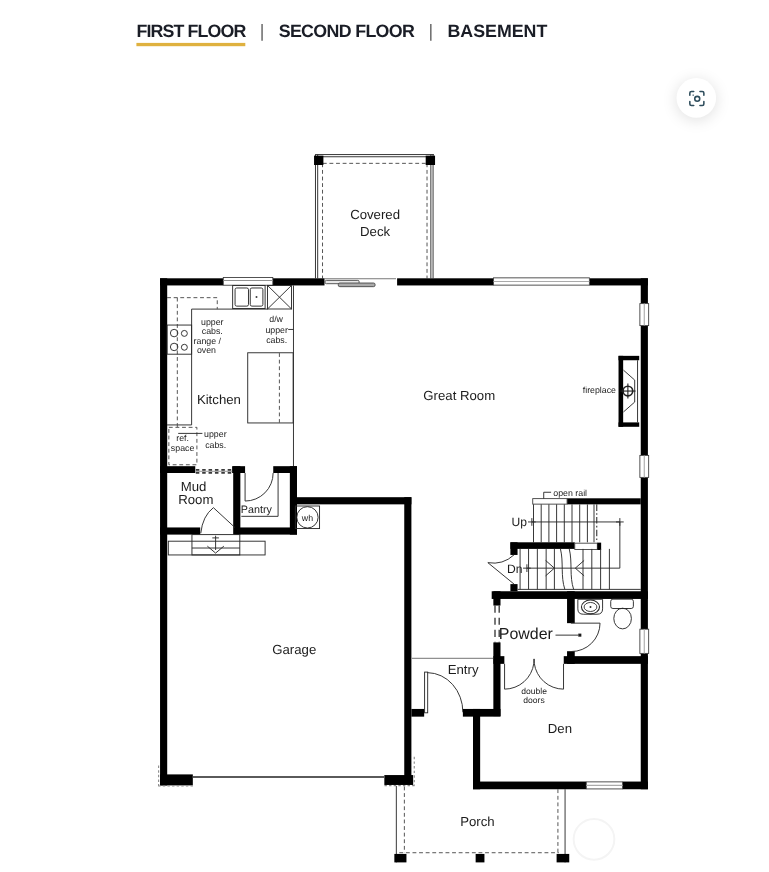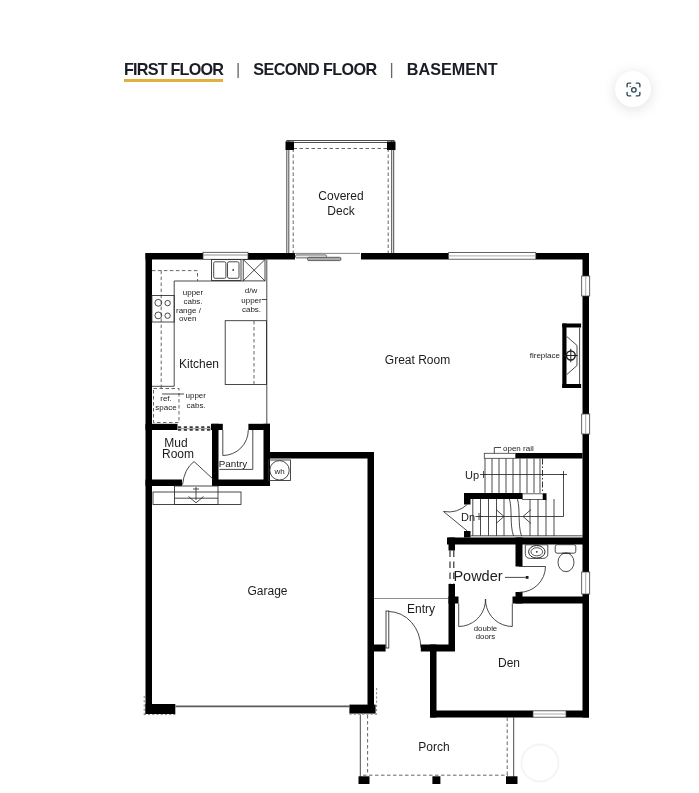--- a/index.html
+++ b/index.html
@@ -2,21 +2,21 @@
 <html><head>
 <meta charset="utf-8">
 <style>
   html,body{margin:0;padding:0;background:#ffffff;}
   body{width:699px;height:793px;position:relative;font-family:"Liberation Sans",sans-serif;overflow:hidden;}
   .tabs{position:absolute;left:124px;top:20px;white-space:nowrap;font-weight:700;font-size:16.2px;line-height:1.117;color:#1a1d26;}
   .tabs .t1{letter-spacing:-0.8px;}
   .tabs .t2{letter-spacing:-0.6px;}
   .tabs .t3{letter-spacing:0px;}
   .tabs span.sep{color:#666;font-weight:400;padding:0 13px;}
-  .tabs .active{display:inline-block;border-bottom:3.5px solid #dfb13f;padding-bottom:0.5px;margin-top:40px;}
+  .tabs .active{display:inline-block;border-bottom:3.5px solid #dfb13f;padding-bottom:0.5px;}
   .zoombtn{position:absolute;left:615px;top:71px;width:36px;height:36px;border-radius:50%;background:#fff;box-shadow:0 2px 14px rgba(0,0,0,0.13);display:flex;align-items:center;justify-content:center;}
   #plan{position:absolute;left:0;top:0;}
   svg text{font-family:"Liberation Sans",sans-serif;fill:#1c1c1c;}
   .lbl{font-size:12px;}
   .sm{font-size:8px;}
   .w{fill:#000;}
   .t{stroke:#2a2a2a;stroke-width:0.85;fill:none;}
   .g{stroke:#909090;stroke-width:1;fill:none;}
   .d{stroke:#4a4a4a;stroke-width:0.85;fill:none;stroke-dasharray:3.5 2.5;}
   .win{fill:#fff;stroke:#3c3c3c;stroke-width:0.8;}

